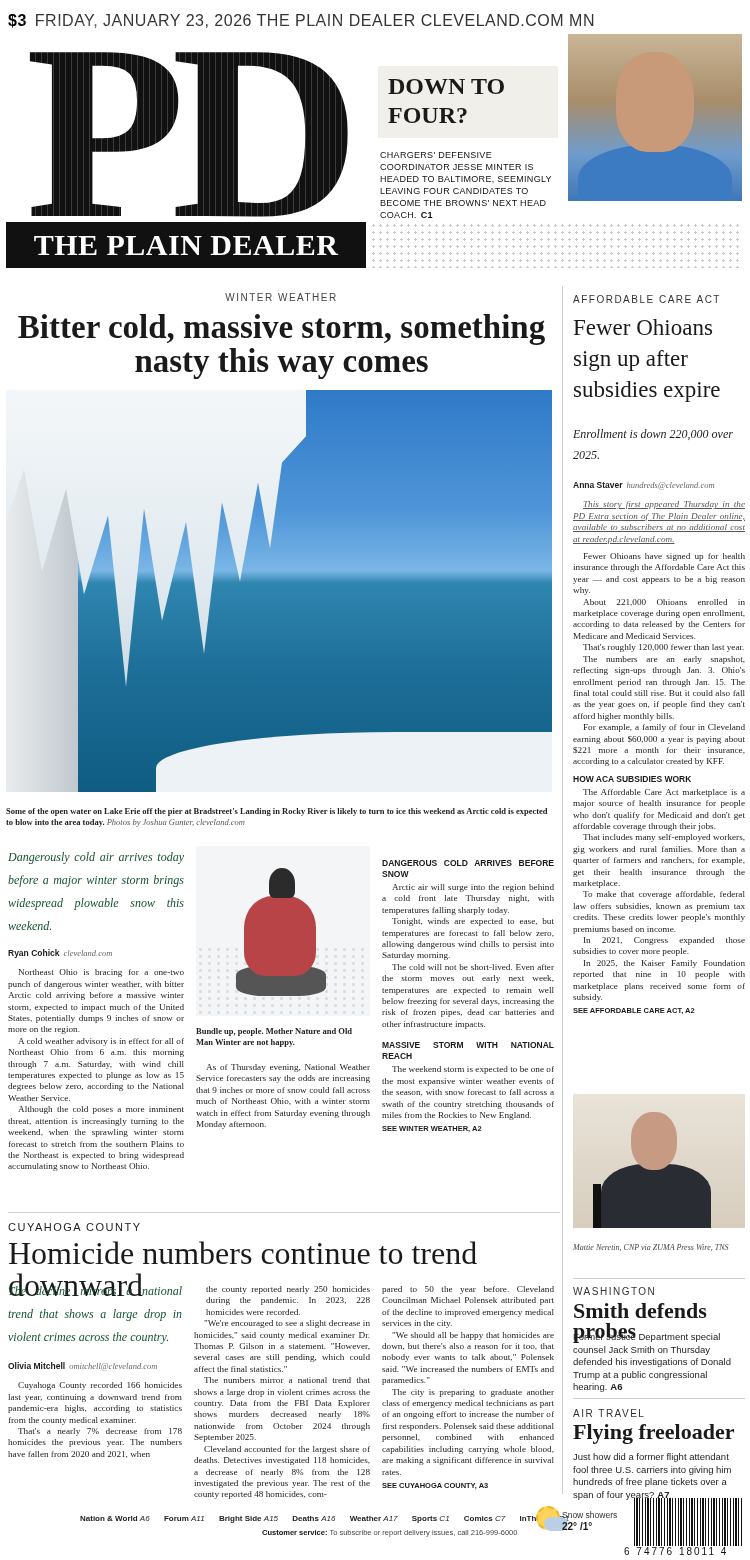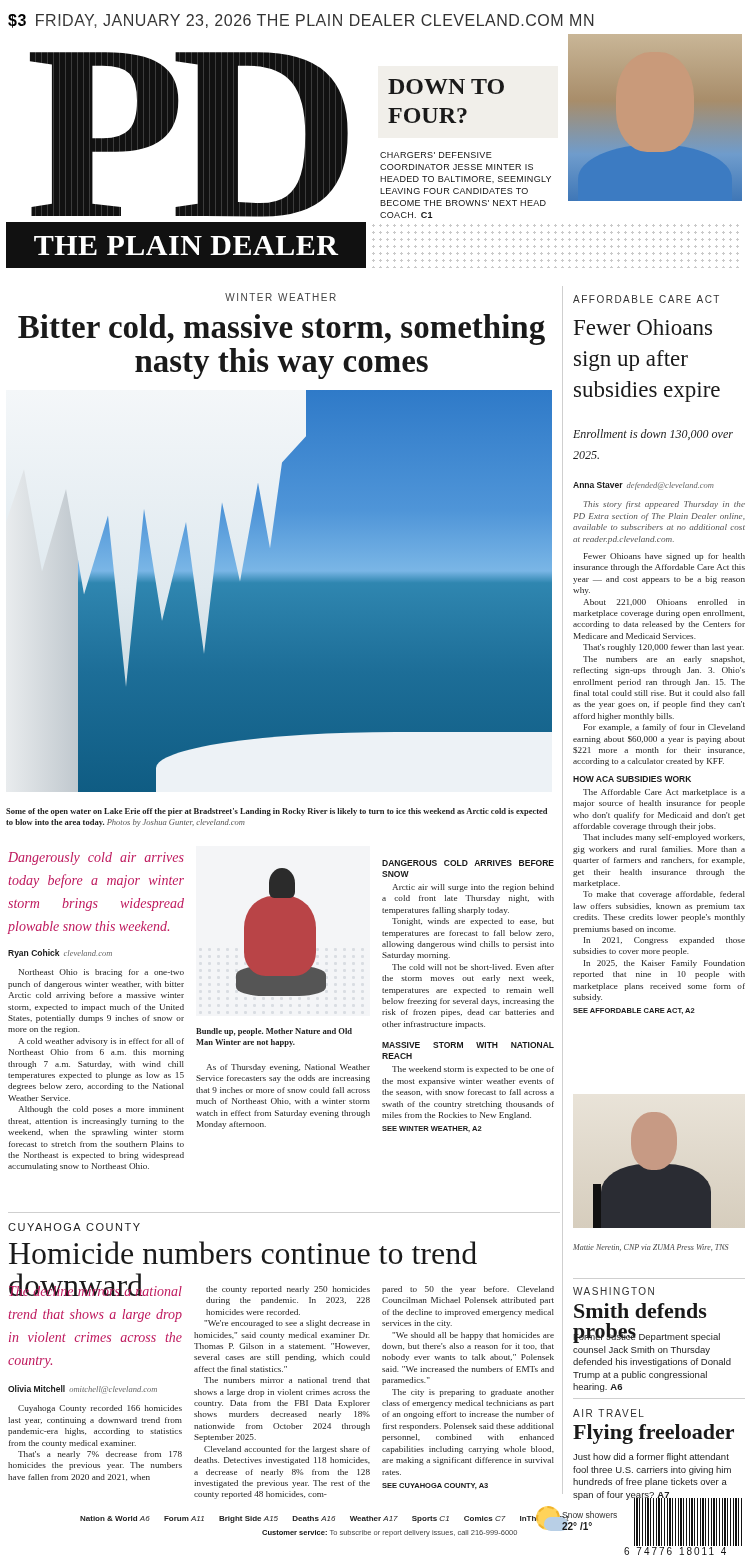--- a/index.html
+++ b/index.html
@@ -33,41 +33,41 @@
   .main-photo .wall { position: absolute; left: 0; top: 0; width: 72px; height: 402px; background: linear-gradient(90deg,#e9ecee,#c0c8ce); }
   .main-photo .snow { position: absolute; left: 150px; bottom: 0; width: 400px; height: 60px; background: #edf2f6; border-radius: 60% 0 0 0; }
   .caption { font-size: 8.5px; line-height: 11px; color: #222; }
   .caption i { color: #555; }
   .main-caption { position: absolute; left: 6px; top: 806px; width: 546px; font-weight: 700; }
   .main-caption i { font-weight: 400; }
 
   
   .col { position: absolute; font-size: 9.2px; line-height: 11.4px; text-align: justify; hyphens: auto; }
   .col p { text-indent: 10px; }
-  .sub { font-style: italic; font-size: 14px; line-height: 23px; color: #be185d; }
+  .sub { font-style: italic; font-size: 12px; line-height: 23px; color: #14532d; }
   .byline { font-family: "Liberation Sans", sans-serif; font-size: 8.5px; font-weight: 700; margin: 10px 0 8px; }
   .byline i { font-family: "Liberation Serif", serif; font-weight: 400; color: #666; margin-left: 4px; }
   .subhead { font-family: "Liberation Sans", sans-serif; font-size: 8.5px; font-weight: 700; text-transform: uppercase; line-height: 11px; margin: 6px 0 2px; text-indent: 0; }
   .jump { font-family: "Liberation Sans", sans-serif; font-size: 7.5px; font-weight: 700; text-transform: uppercase; margin-top: 2px; }
 
   .photo2 { position: absolute; left: 196px; top: 846px; width: 174px; height: 170px; background: #f4f5f7; overflow: hidden; }
   .photo2 .body { position: absolute; left: 48px; top: 50px; width: 72px; height: 80px; border-radius: 40% 40% 30% 30%; background: #b94447; }
   .photo2 .hat { position: absolute; left: 73px; top: 22px; width: 26px; height: 30px; border-radius: 50% 50% 20% 20%; background: #2b2b2b; }
   .photo2 .legs { position: absolute; left: 40px; top: 120px; width: 90px; height: 30px; border-radius: 30%; background: #555; }
   .photo2 .spray { position: absolute; left: 0; top: 100px; width: 174px; height: 70px; background-image: radial-gradient(#d9dde2 1.5px, transparent 2px); background-size: 9px 7px; }
 
   .rule-v { position: absolute; width: 1px; background: #cfcfcf; }
   .rule-h { position: absolute; height: 1px; background: #cfcfcf; }
 
   
   .rail-kicker { position: absolute; left: 573px; font-family: "Liberation Sans", sans-serif; font-size: 10px; letter-spacing: 1.5px; color: #333; text-transform: uppercase; }
   .aca-head { position: absolute; left: 573px; top: 312px; width: 172px; font-size: 23px; line-height: 31px; font-weight: 400; }
   .aca-sub { position: absolute; left: 573px; top: 424px; width: 172px; font-style: italic; font-size: 12px; line-height: 21px; }
   .aca-body { left: 573px; top: 480px; width: 172px; }
-  .aca-note { font-style: italic; color: #555; text-indent: 10px; margin-bottom: 6px; }
+  .aca-note { font-style: italic; color: #555; text-indent: 10px; margin-bottom: 6px; text-decoration: underline; }
 
   .smith-photo { position: absolute; left: 573px; top: 1094px; width: 172px; height: 134px; background: linear-gradient(180deg,#e9e3d8 0%,#d6cdbd 100%); overflow: hidden; }
   .smith-photo .head { position: absolute; left: 58px; top: 18px; width: 46px; height: 58px; border-radius: 45%; background: #c79a84; }
   .smith-photo .suit { position: absolute; left: 28px; top: 70px; width: 110px; height: 70px; border-radius: 40% 40% 0 0; background: #2a2c33; }
   .smith-photo .mic { position: absolute; left: 20px; top: 90px; width: 8px; height: 50px; background: #111; }
   .smith-cap { position: absolute; left: 573px; top: 1242px; width: 172px; font-style: italic; font-size: 8px; line-height: 12px; color: #444; }
   .rail-head { position: absolute; left: 573px; width: 172px; font-size: 22px; font-weight: 700; line-height: 20px; }
   .rail-text { position: absolute; left: 573px; width: 172px; font-family: "Liberation Sans", sans-serif; font-size: 9.5px; line-height: 12.5px; color: #222; }
   .rail-text b { margin-left: 3px; }
 
@@ -152,23 +152,23 @@
   <div class="subhead" style="margin-top:10px;">MASSIVE STORM WITH NATIONAL REACH</div>
   <p>The weekend storm is expected to be one of the most expansive winter weather events of the season, with snow forecast to fall across a swath of the country stretching thousands of miles from the Rockies to New England.</p>
   <div class="jump">SEE WINTER WEATHER, A2</div>
 </div>
 
 <div class="rule-v" style="left:562px; top:286px; height:1208px;"></div>
 <div class="rule-h" style="left:8px; top:1212px; width:552px;"></div>
 
 <div class="rail-kicker" style="top:294px;">AFFORDABLE CARE ACT</div>
 <h2 class="aca-head">Fewer Ohioans sign up after subsidies expire</h2>
-<div class="aca-sub">Enrollment is down 130,000 over 2025.</div>
+<div class="aca-sub">Enrollment is down 220,000 over 2025.</div>
 <div class="col aca-body">
-  <div class="byline" style="margin-top:0;"><span>Anna Staver</span><i>defended@cleveland.com</i></div>
+  <div class="byline" style="margin-top:0;"><span>Anna Staver</span><i>hundreds@cleveland.com</i></div>
   <p class="aca-note">This story first appeared Thursday in the PD Extra section of The Plain Dealer online, available to subscribers at no additional cost at reader.pd.cleveland.com.</p>
   <p>Fewer Ohioans have signed up for health insurance through the Affordable Care Act this year — and cost appears to be a big reason why.</p>
   <p>About 221,000 Ohioans enrolled in marketplace coverage during open enrollment, according to data released by the Centers for Medicare and Medicaid Services.</p>
   <p>That's roughly 120,000 fewer than last year.</p>
   <p>The numbers are an early snapshot, reflecting sign-ups through Jan. 3. Ohio's enrollment period ran through Jan. 15. The final total could still rise. But it could also fall as the year goes on, if people find they can't afford higher monthly bills.</p>
   <p>For example, a family of four in Cleveland earning about $60,000 a year is paying about $221 more a month for their insurance, according to a calculator created by KFF.</p>
   <div class="subhead">HOW ACA SUBSIDIES WORK</div>
   <p>The Affordable Care Act marketplace is a major source of health insurance for people who don't qualify for Medicaid and don't get affordable coverage through their jobs.</p>
   <p>That includes many self-employed workers, gig workers and rural families. More than a quarter of farmers and ranchers, for example, get their health insurance through the marketplace.</p>
   <p>To make that coverage affordable, federal law offers subsidies, known as premium tax credits. These credits lower people's monthly premiums based on income.</p>

